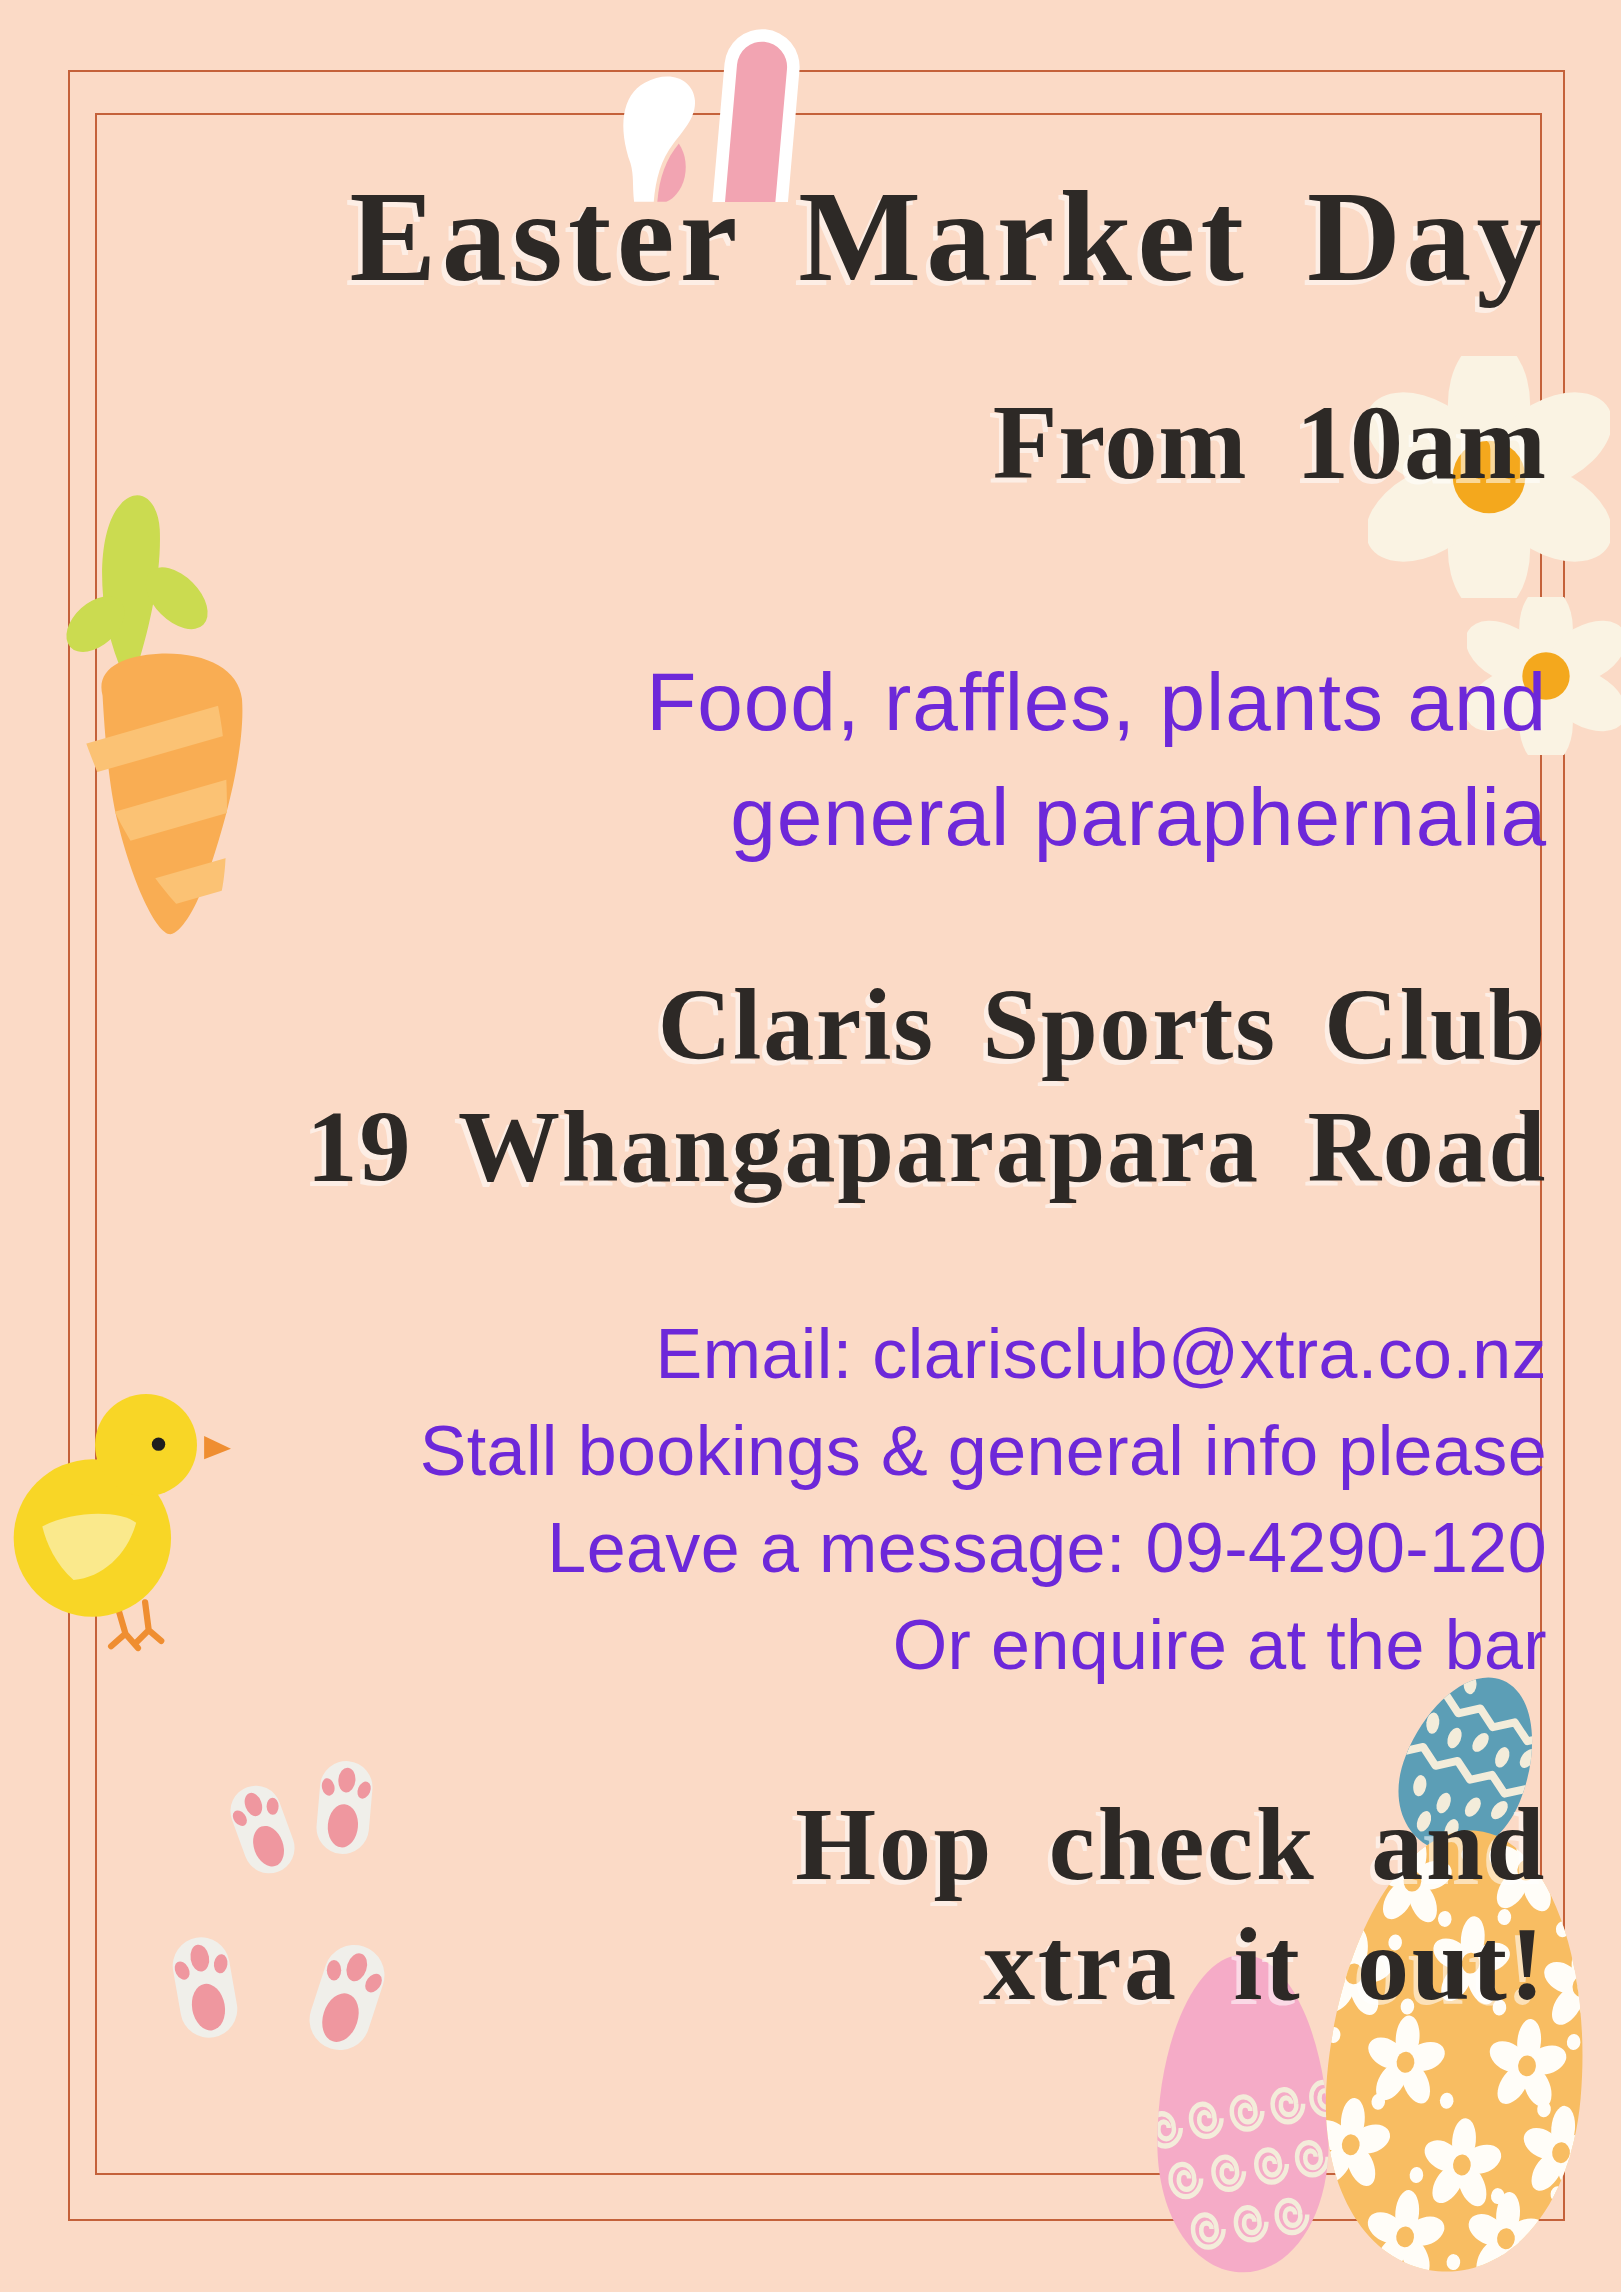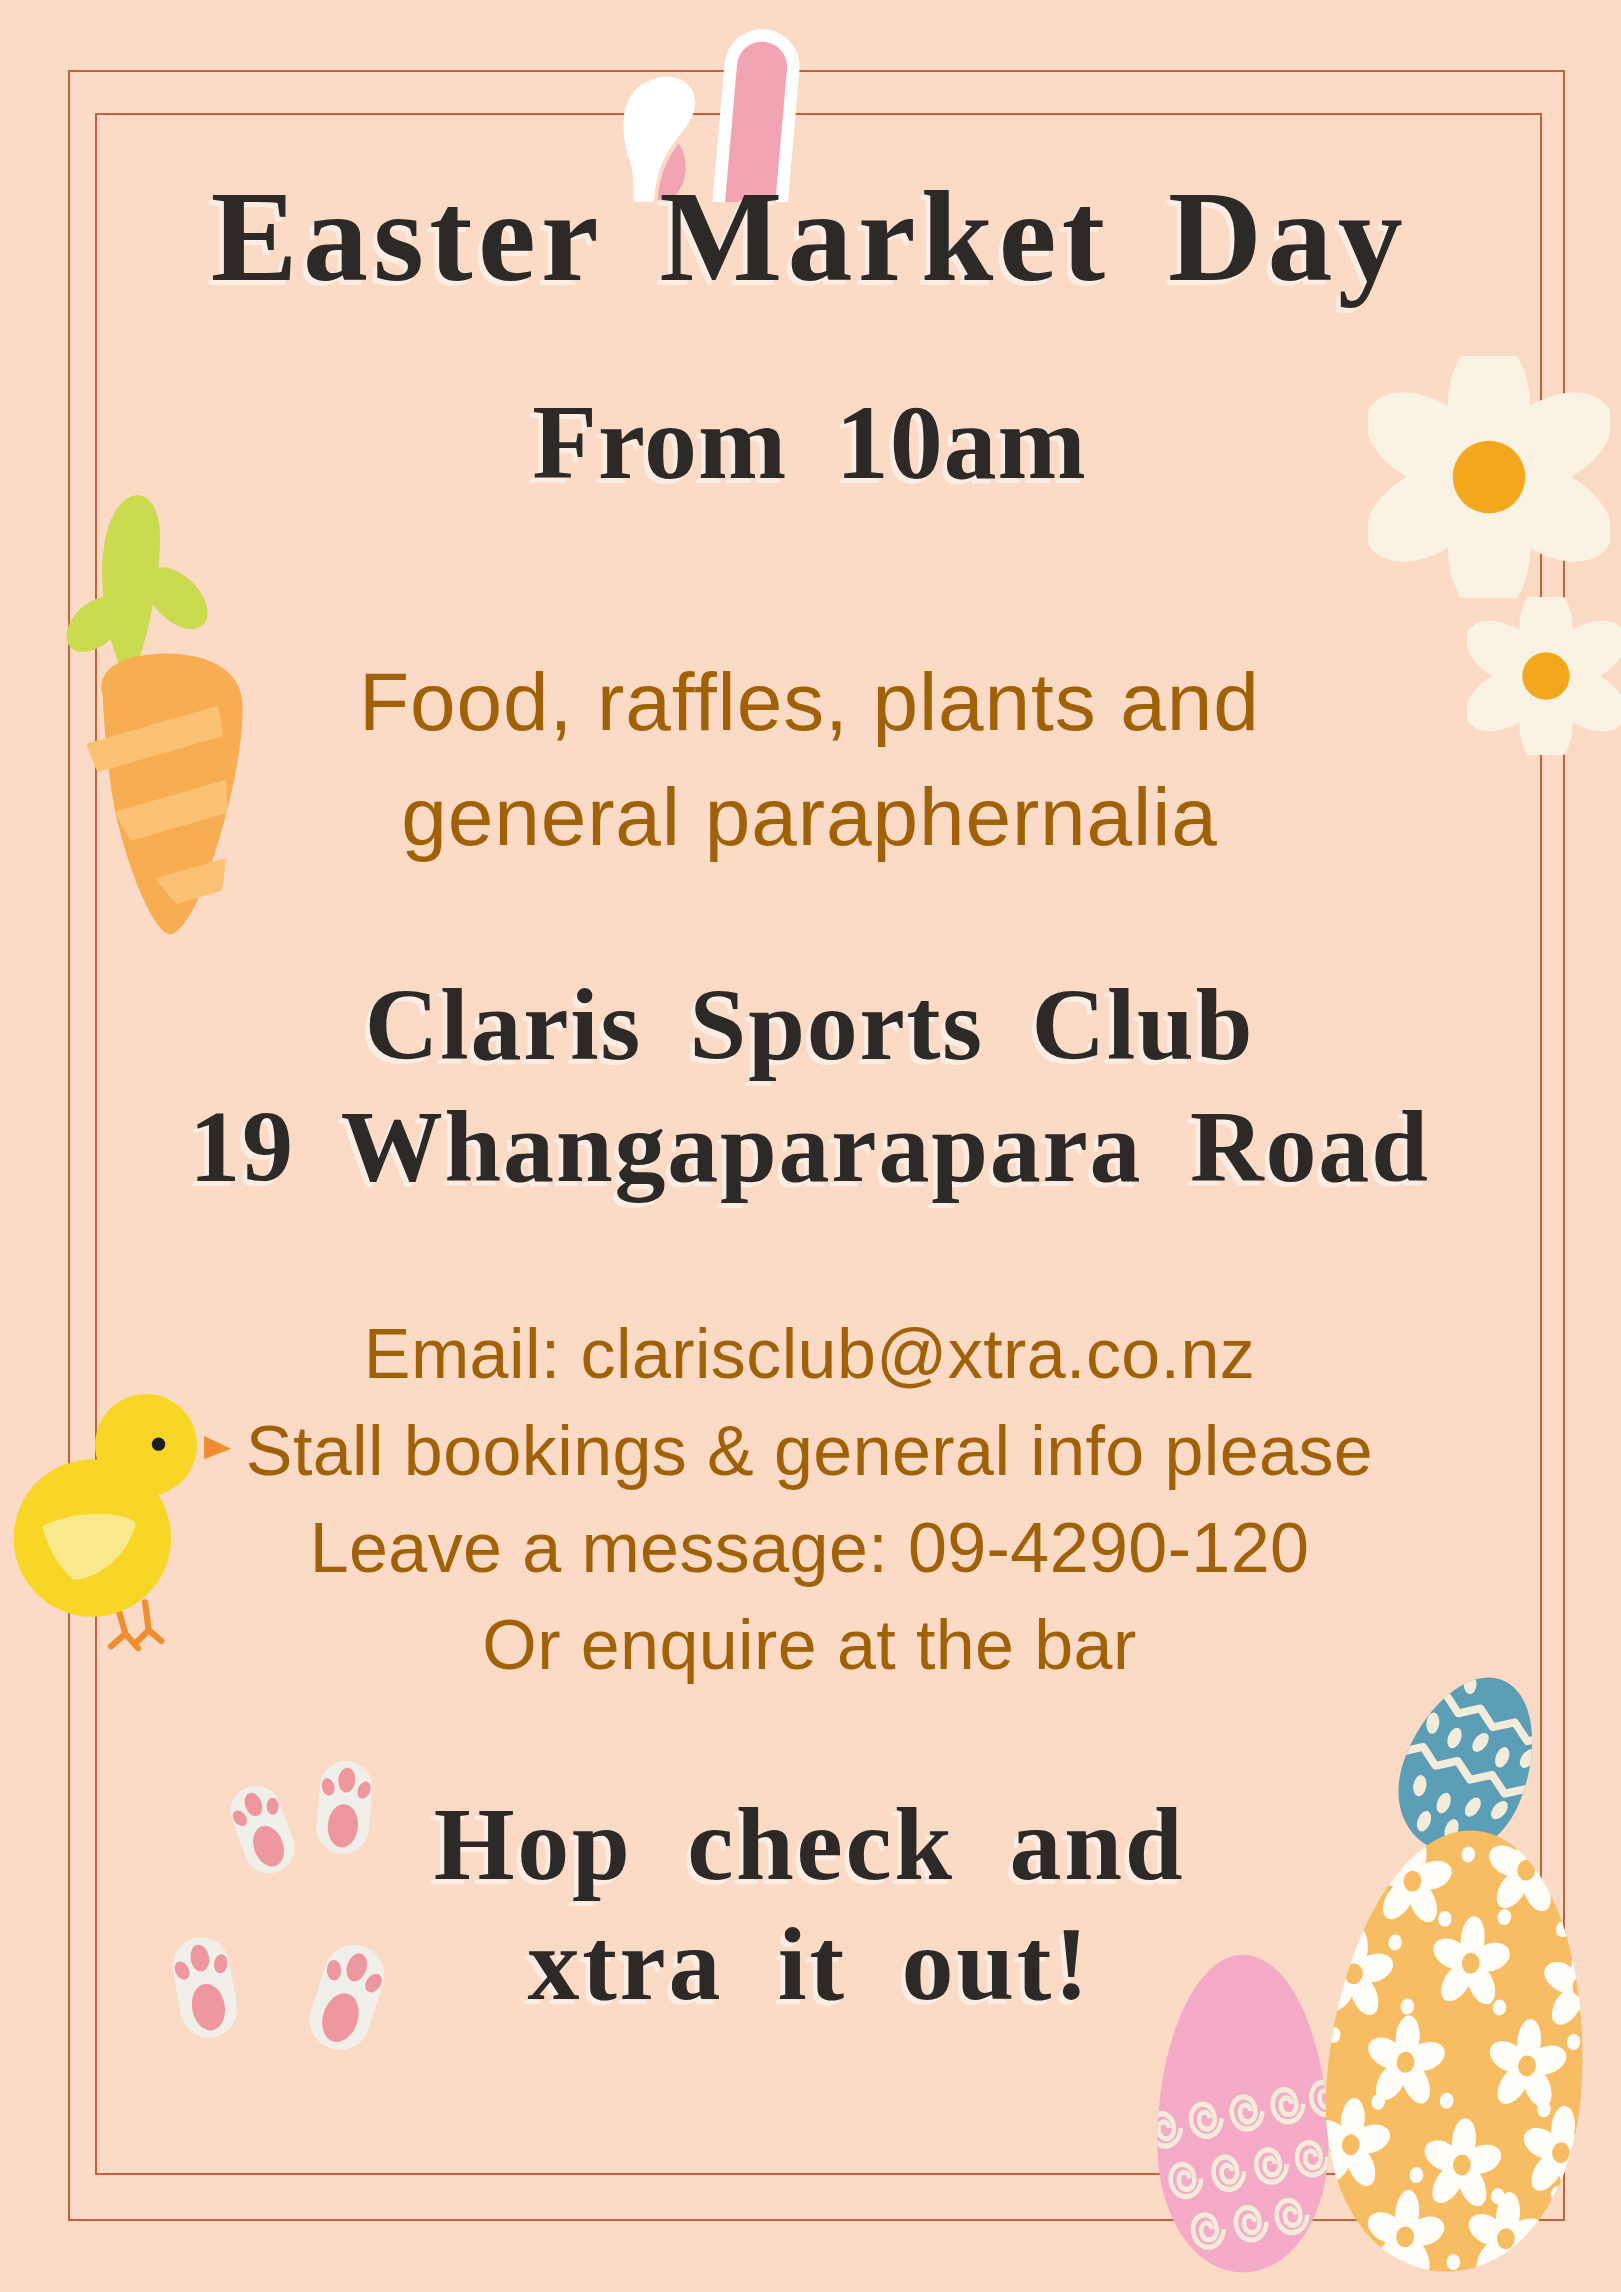--- a/index.html
+++ b/index.html
@@ -12,26 +12,26 @@
   
   .frame{position:absolute;border:2.7px solid #C4613A;pointer-events:none;}
   .frame.outer{left:68px;top:70px;right:56px;bottom:72px;z-index:1;}
   .frame.inner{left:95px;top:113px;right:79px;bottom:118px;z-index:1;}
 
   
   .deco{position:absolute;z-index:2;}
   .deco svg{display:block;width:100%;height:100%;}
 
   
-  .t{position:absolute;left:84px;width:1451px;text-align:center;z-index:3;}
+  .t{position:absolute;left:96px;width:1451px;text-align:right;z-index:3;}
   .serif{
     font-family:"Liberation Serif",serif;font-weight:700;color:#2D2926;
     text-shadow:-4.5px 4.5px 0 rgba(255,255,255,0.55);
   }
-  .sans{font-family:"Liberation Sans",sans-serif;font-weight:400;color:#a16207;}
+  .sans{font-family:"Liberation Sans",sans-serif;font-weight:400;color:#6d28d9;}
 
   .title{top:171px;font-size:130px;line-height:1;letter-spacing:5.4px;word-spacing:19.7px;}
   .date{top:387px;font-size:106px;line-height:111px;letter-spacing:0.9px;word-spacing:0.2em;}
   .desc{top:644px;font-size:82px;line-height:115px;letter-spacing:0.9px;}
   .venue{top:964px;font-size:102px;line-height:122px;letter-spacing:1.8px;word-spacing:0.2em;}
   .contact{top:1306px;font-size:70px;line-height:97px;letter-spacing:0.4px;}
   .cta{top:1784px;font-size:104px;line-height:120px;letter-spacing:2.7px;word-spacing:0.25em;}
 
   .fp{position:absolute;}
   .hidden-defs{position:absolute;width:0;height:0;overflow:hidden;}

